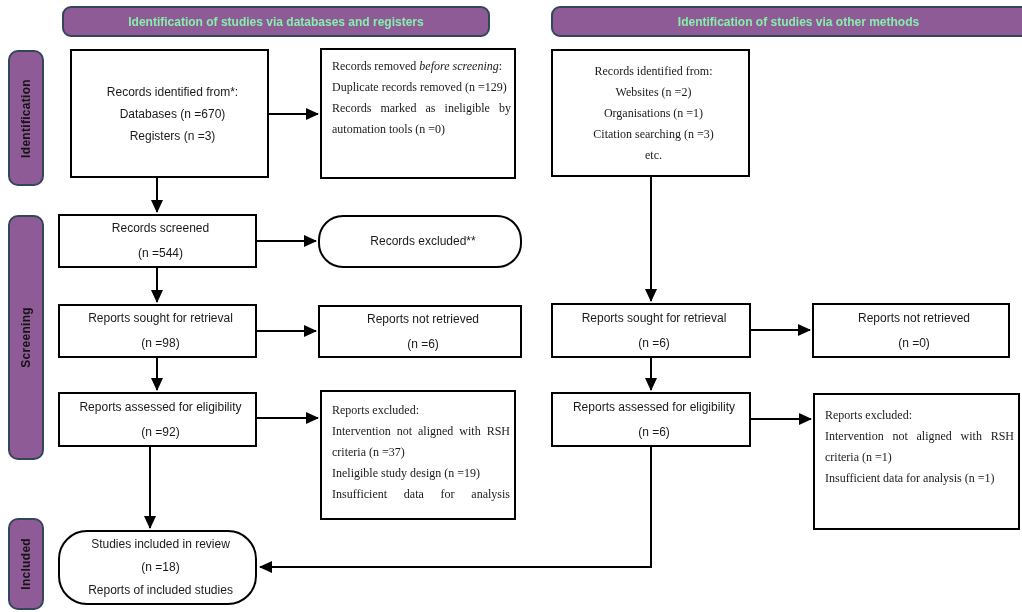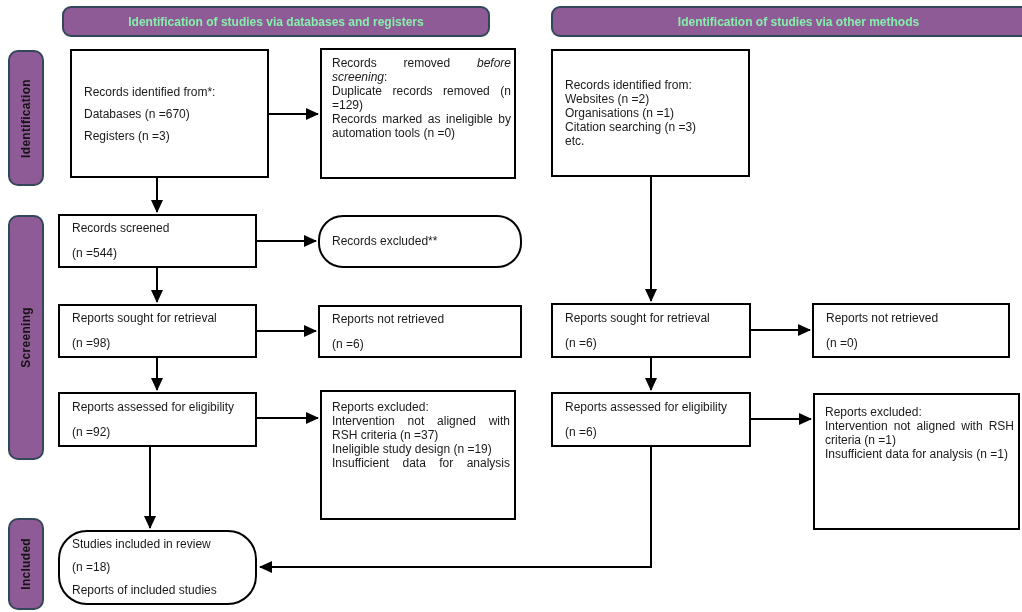--- a/index.html
+++ b/index.html
@@ -8,25 +8,25 @@
   .arrows {position:absolute; left:0; top:0; pointer-events:none;}
   .arrows line, .arrows polyline {stroke:#000; stroke-width:2; fill:none;}
   .hdr {position:absolute; background:var(--purple); border:2px solid var(--pill-border);
         border-radius:9px; display:flex; align-items:center; justify-content:center;
         font-weight:bold; font-size:12px; color:#86efac; box-sizing:border-box; text-align:center;}
   .pill {position:absolute; background:var(--purple); border:2px solid var(--pill-border);
          border-radius:10px; display:flex; align-items:center; justify-content:center;
          font-weight:bold; font-size:12px; color:#141414; box-sizing:border-box;}
   .pill .vt {writing-mode:vertical-rl; transform:rotate(180deg); letter-spacing:.3px; white-space:nowrap;}
   .box {position:absolute; background:#fff; border:2px solid #000; font-size:12px; box-sizing:border-box;}
-  .center {display:flex; flex-direction:column; justify-content:center;}
+  .center {display:flex; flex-direction:column; justify-content:center;text-align:center;}
   .box p {margin:0;}
   .ln {line-height:22px;}
   .two .ln {line-height:25px;}
-  .dense .ln {line-height:14px;}
+  .dense .ln {line-height:21px;font-family:Liberation Serif, serif;}
   .padded {padding-left:12px; padding-right:6px;}
   .indent {margin-left:26px;}
   .ind2 {margin-left:24px;}
   .just {text-align:justify;}
   .force-just {text-align:justify; text-align-last:justify;}
   .ital {font-style:italic;}
 </style>
 </head>
 <body>
 

